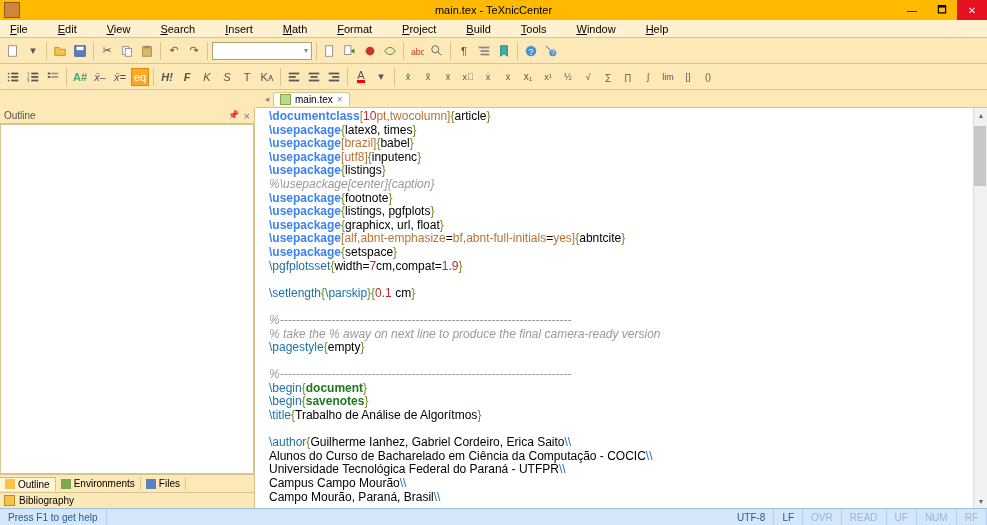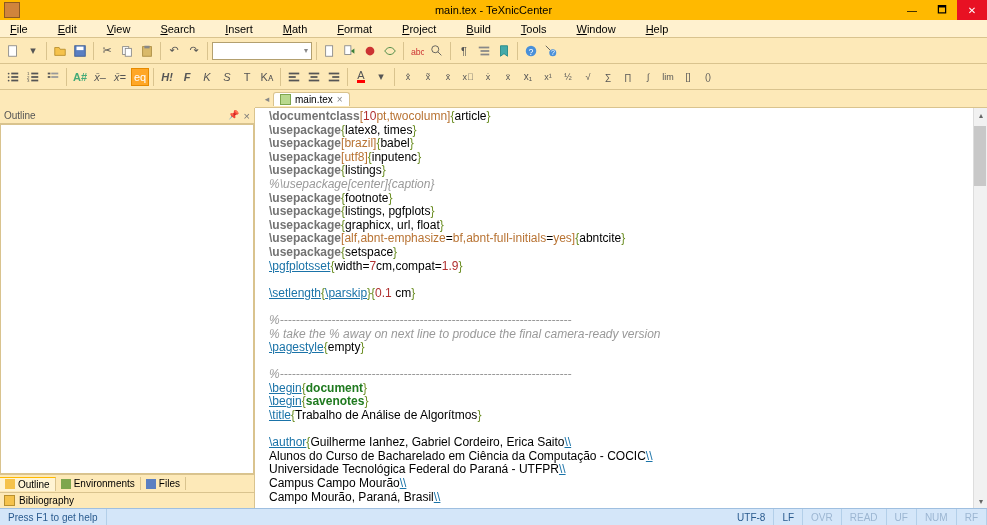--- a/index.html
+++ b/index.html
@@ -36,22 +36,22 @@
 .sidepanel .panetab .ic{width:10px;height:10px;display:inline-block;}
 .sidepanel .bibliobar { height: 16px; background: #fde9b8; border-top: 1px solid #d9c38e; display: flex; align-items: center; padding: 0 4px; font-size: 10px; gap:4px;}
 
 .editor { flex: 1; display: flex; flex-direction: column; background: #fff; }
 .edtabs { height: 18px; background: #fde9b8; border-bottom: 1px solid #d9c38e; display: flex; align-items: center; padding-left: 6px; }
 .edtab { background: #fff; border: 1px solid #d9c38e; border-bottom: none; padding: 1px 6px; font-size: 10px; display: flex; align-items: center; gap: 4px; border-top-left-radius:3px; border-top-right-radius:3px;}
 .edtab .fic{width:11px;height:11px;background:#b9d98d;border:1px solid #7ea64e;display:inline-block;}
 .edtab .xc{color:#888;font-size:10px;}
 .edbody { flex: 1; background: #fff; overflow: auto; position: relative; }
 .code { font-family: Consolas, monospace; font-size: 12px; white-space: pre; padding: 2px 14px; line-height: 13.6px; color: #000; }
-.cmd { color: #737373; font-weight: bold; }
-.cmd2 { color: #1a73a8; text-decoration: underline; }
+.cmd { color: #3b82f6; font-weight: bold; }
+.cmd2 { color: #1a73a8; }
 .br { color: #6b8e23; }
 .opt { color: #b87333; }
 .num { color: #b03030; }
 .kw { color: #1f7a1f; font-weight: bold; }
 .comment { color: #999; font-style: italic; }
 .txt { color: #000; }
 .scrollbar-v{position:absolute;right:0;top:0;width:14px;height:100%;background:#f1f1f1;border-left:1px solid #ddd;}
 .scrollbar-v .thumb{position:absolute;right:1px;top:18px;width:12px;height:60px;background:#c8c8c8;border-radius:0;}
 .scrollbar-v .arr{position:absolute;width:14px;height:14px;display:flex;align-items:center;justify-content:center;font-size:8px;color:#666;}
 .scrollbar-v .arr.up{top:0;}

